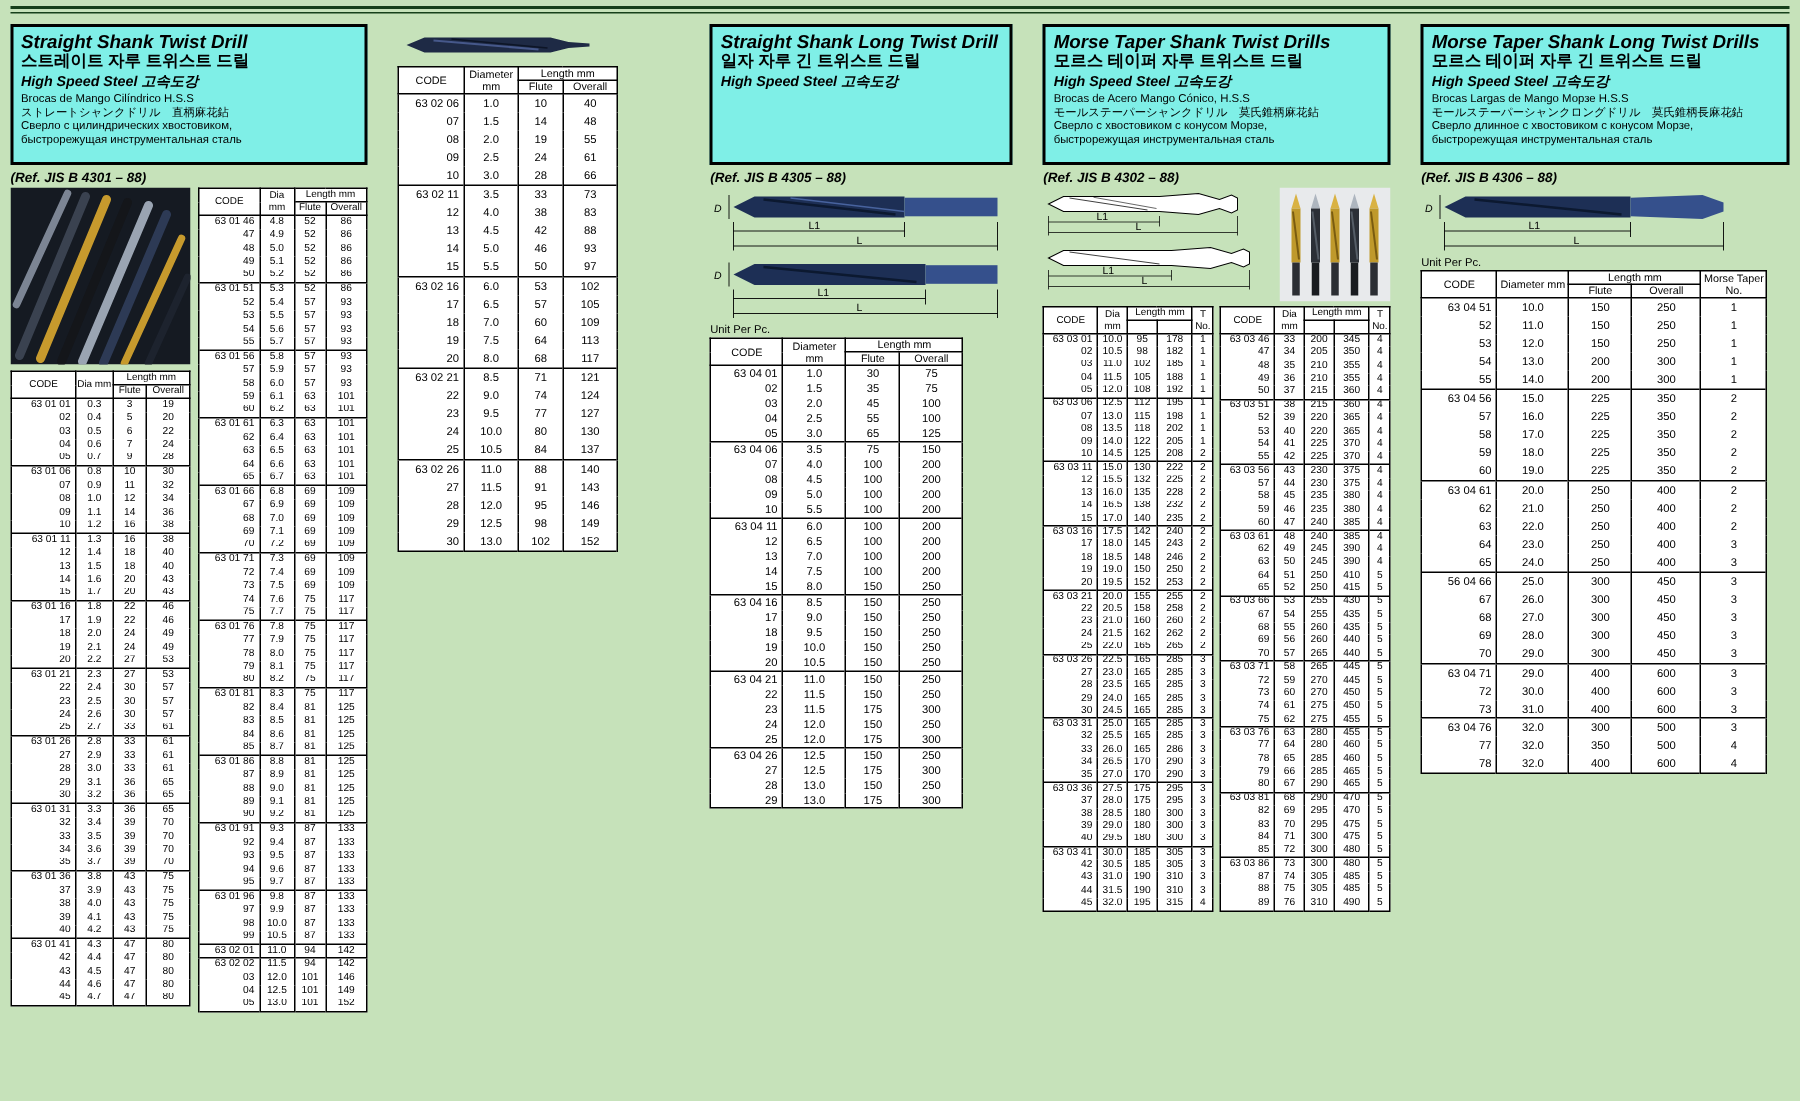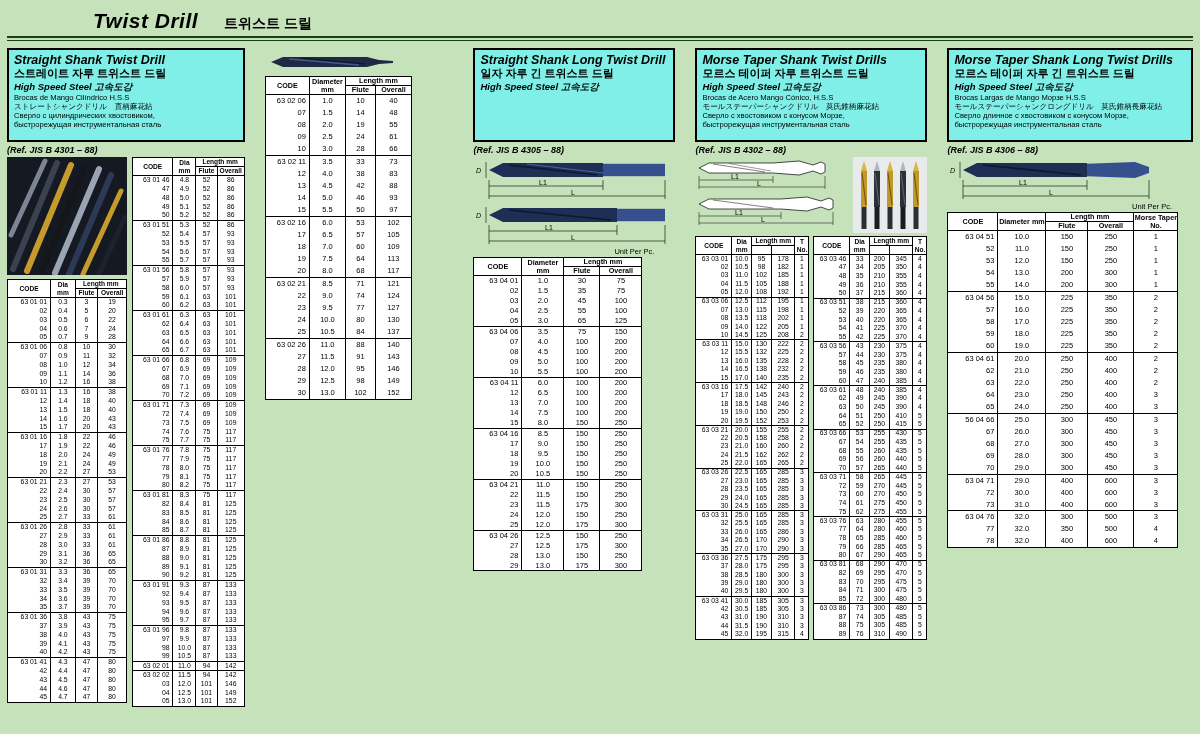--- a/index.html
+++ b/index.html
@@ -12,23 +12,23 @@
 .rule{border-top:2.5px solid #16401a;margin-bottom:2px}
 .rule2{border-top:1px solid #16401a;margin-bottom:7px}
 .columns{display:flex;gap:20px;align-items:flex-start}
 .c1{width:250px}.c2{width:198px}.c3{width:208px}.c4{width:242px}.c5{width:258px}
 .hdr{background:#7fefe7;border:2px solid #000;padding:3px 5px 4px;min-height:94px}
 .t-en{font-size:12.5px;font-weight:bold;font-style:italic;line-height:1.12}
 .t-ko{font-size:11px;font-weight:bold;line-height:1.2;margin-bottom:1px}
 .t-sub{font-size:9.5px;font-weight:bold;font-style:italic;line-height:1.2}
 .desc-line{font-size:7.6px;line-height:1.22}
 .ref{font-size:9px;font-weight:bold;font-style:italic;margin:3px 0 2px}
-.unit{font-size:7.5px;text-align:right;margin:1px 21px 1px 0}
+.unit{font-size:7.5px;text-align:left;margin:1px 4px 1px 0}
 table.sz{border-collapse:collapse;background:#fff;border:1px solid #000;table-layout:fixed}
-.sz th{border:0.5px solid #000;font-weight:bold;font-size:6.6px;text-align:center;padding:0;line-height:1.08;height:9px}
+.sz th{border:0.5px solid #000;font-weight:normal;font-size:6.6px;text-align:center;padding:0;line-height:1.08;height:9px}
 .sz td{border-left:0.5px solid #000;border-right:0.5px solid #000;font-size:6.8px;text-align:center;padding:0 1px;line-height:1;white-space:nowrap;overflow:hidden}
 .sz thead{border-bottom:1px solid #000}
 .sz tr.grp td{border-top:1px solid #000}
 .sz td.code{text-align:right;padding-right:3px}
 .f75 td{font-size:7.5px}.f75 th{font-size:7.2px}
 .rh9 td{height:9px}.rh86 td{height:8.55px}.rh105 td{height:10.2px}.rh125 td{height:12.2px}
 .c1-body{display:flex;gap:5px;margin-top:1px}
 .c1-left{width:122px;display:flex;flex-direction:column;gap:4px}
 .photo1,.photo2,.diag,.tdiag,.photo4{display:block}
 .photo2{margin:4px 0 4px 2px}
@@ -36,24 +36,20 @@
 .c4-figs{display:flex;gap:6px;align-items:flex-start;margin:1px 0 3px}
 .c4-diags{display:flex;flex-direction:column;gap:2px}
 .c4-tables{display:flex;gap:4px}
 .dtx{font-size:7px;font-family:"Liberation Sans",sans-serif}
 </style>
 </head>
 <body>
 
 <div class="page">
 
-  <div class="masthead">
-    <span class="m-en">Twist Drill</span>
-    <span class="m-ko">트위스트 드릴</span>
-  </div>
   <div class="rule"></div>
   <div class="rule2"></div>
 
   <main class="columns">
 
     <section class="col c1">
       <div class="hdr">
         <div class="t-en">Straight Shank Twist Drill</div>
         <div class="t-ko">스트레이트 자루 트위스트 드릴</div>
         <div class="t-sub">High Speed Steel 고속도강</div>

